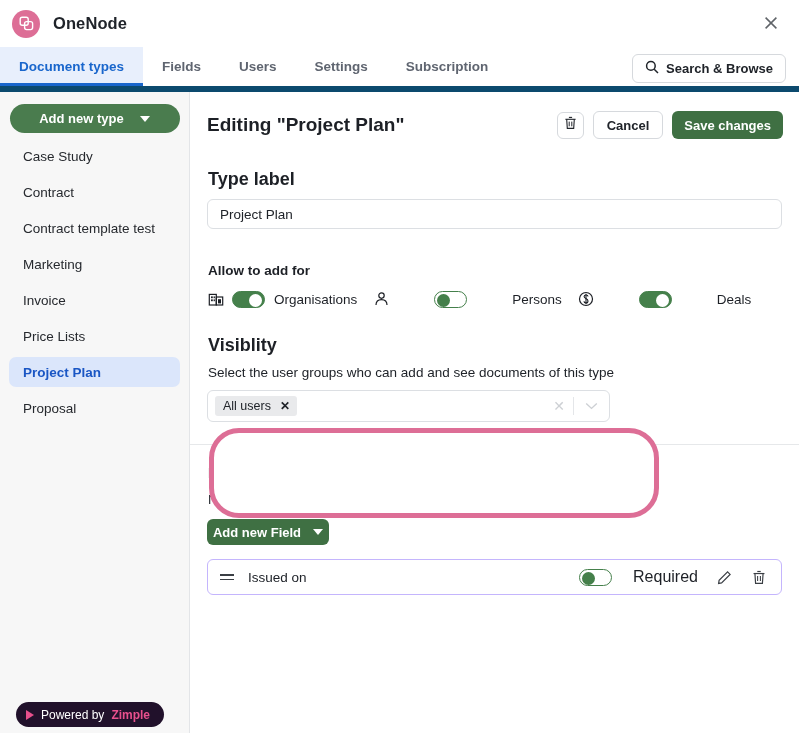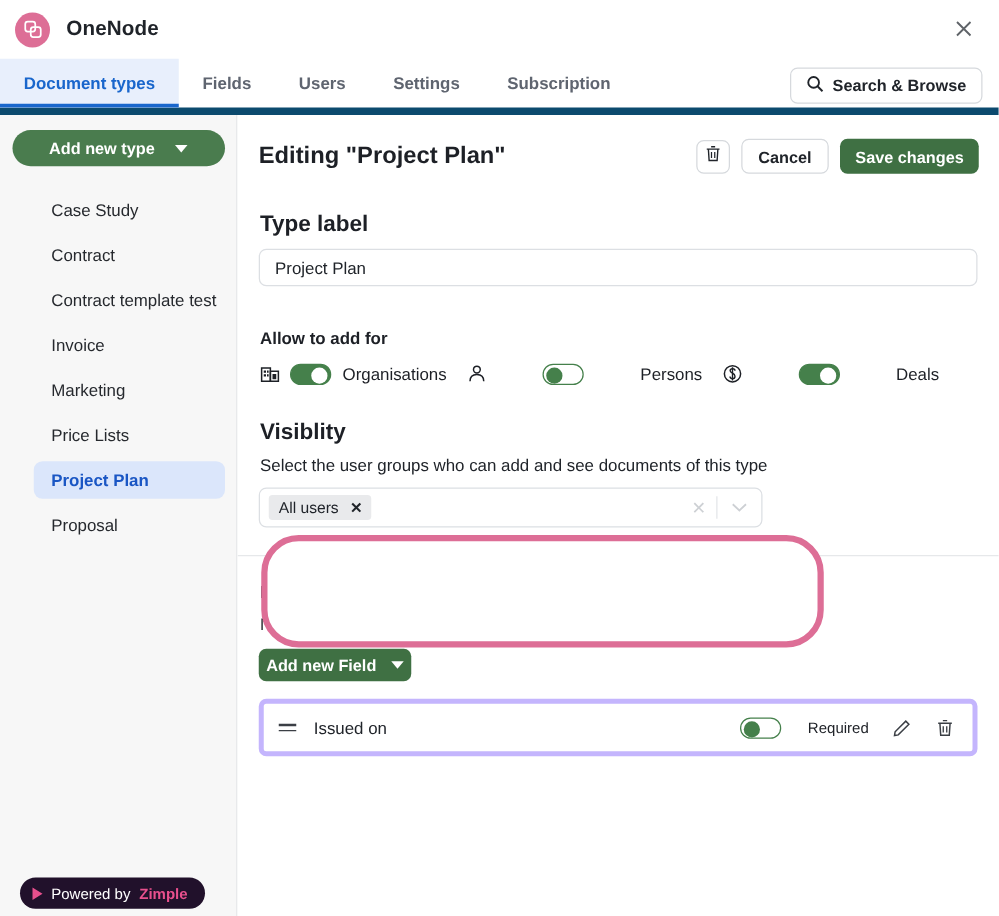--- a/index.html
+++ b/index.html
@@ -111,21 +111,21 @@
     font-size: 13px;
     font-weight: bold;
     cursor: pointer;
   }
   .caret-down {
     width: 0; height: 0;
     border-left: 5px solid transparent;
     border-right: 5px solid transparent;
     border-top: 6px solid #fff;
   }
-  .type-list { margin-top: 20px; padding-left: 18px; }
+  .type-list { margin-top: 8px; }
   .type-item {
     height: 30px;
     margin: 0 9px 6px 9px;
     padding: 0 14px;
     display: flex; align-items: center;
     border-radius: 7px;
     font-size: 13.5px;
     color: #26292e;
     cursor: pointer;
     white-space: nowrap;
@@ -362,22 +362,22 @@
     border-radius: 6px;
     display: flex; align-items: center; justify-content: center;
     gap: 12px;
     font-size: 13px;
     font-weight: bold;
     cursor: pointer;
   }
   .field-row {
     margin-top: 14px;
     width: 575px;
-    height: 46px;
-    border: 4px solid #c4b5fd;
+    height: 36px;
+    border: 1px solid #c4b5fd;
     border-radius: 6px;
     background: #fff;
     display: flex;
     align-items: center;
     padding: 0 13px 0 12px;
   }
   .drag-handle {
     width: 15px;
     color: #3b3f45;
     font-size: 14px;
@@ -391,21 +391,21 @@
     color: #20242a;
   }
   .field-row-right {
     margin-left: auto;
     display: flex;
     align-items: center;
     gap: 0;
   }
   .req-text {
     margin-left: 21px;
-    font-size: 12px;
+    font-size: 16px;
     color: #1d2026;
   }
   .row-icon {
     margin-left: 17px;
     width: 18px; height: 18px;
     display: flex; align-items: center; justify-content: center;
     cursor: pointer;
     color: #3b3f45;
   }
 </style>
@@ -467,24 +467,24 @@
       <div class="type-item">
         <span>Case Study</span>
       </div>
       <div class="type-item">
         <span>Contract</span>
       </div>
       <div class="type-item">
         <span>Contract template test</span>
       </div>
       <div class="type-item">
+        <span>Marketing</span>
+      </div>
+      <div class="type-item">
         <span>Invoice</span>
-      </div>
-      <div class="type-item">
-        <span>Marketing</span>
       </div>
       <div class="type-item">
         <span>Price Lists</span>
       </div>
       <div class="type-item selected">
         <span>Project Plan</span>
       </div>
       <div class="type-item">
         <span>Proposal</span>
       </div>

